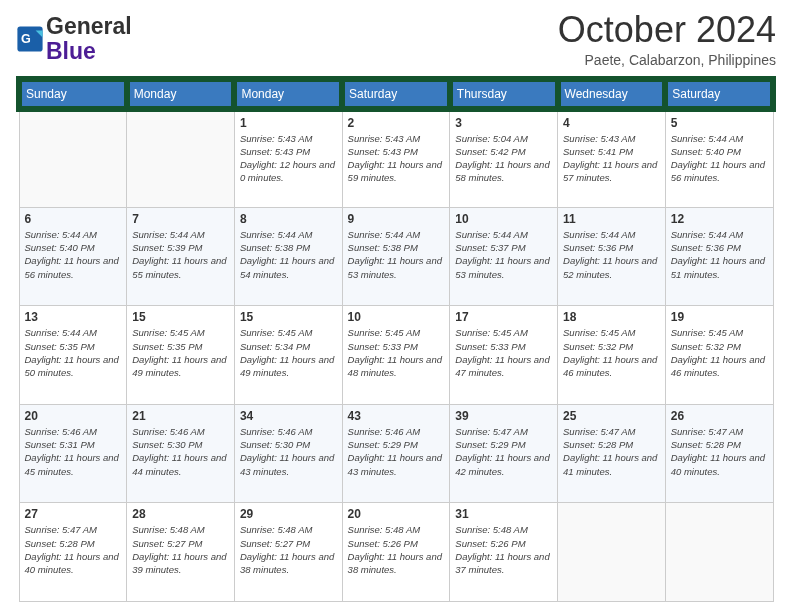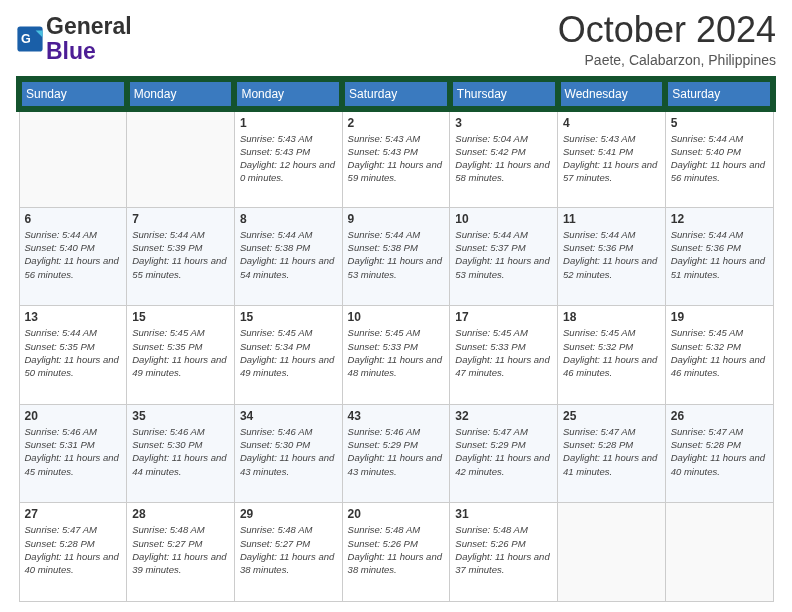--- a/index.html
+++ b/index.html
@@ -260,39 +260,39 @@
           </td>
         </tr>
         <tr>
           <td>
             <span class="day-num">20</span>
             <div class="day-info">Sunrise: 5:46 AM
 Sunset: 5:31 PM
 Daylight: 11 hours and 45 minutes.</div>
           </td>
           <td>
-            <span class="day-num">35</span>
+            <span class="day-num">21</span>
             <div class="day-info">Sunrise: 5:46 AM
 Sunset: 5:30 PM
 Daylight: 11 hours and 44 minutes.</div>
           </td>
           <td>
             <span class="day-num">34</span>
             <div class="day-info">Sunrise: 5:46 AM
 Sunset: 5:30 PM
 Daylight: 11 hours and 43 minutes.</div>
           </td>
           <td>
             <span class="day-num">43</span>
             <div class="day-info">Sunrise: 5:46 AM
 Sunset: 5:29 PM
 Daylight: 11 hours and 43 minutes.</div>
           </td>
           <td>
-            <span class="day-num">32</span>
+            <span class="day-num">39</span>
             <div class="day-info">Sunrise: 5:47 AM
 Sunset: 5:29 PM
 Daylight: 11 hours and 42 minutes.</div>
           </td>
           <td>
             <span class="day-num">25</span>
             <div class="day-info">Sunrise: 5:47 AM
 Sunset: 5:28 PM
 Daylight: 11 hours and 41 minutes.</div>
           </td>

